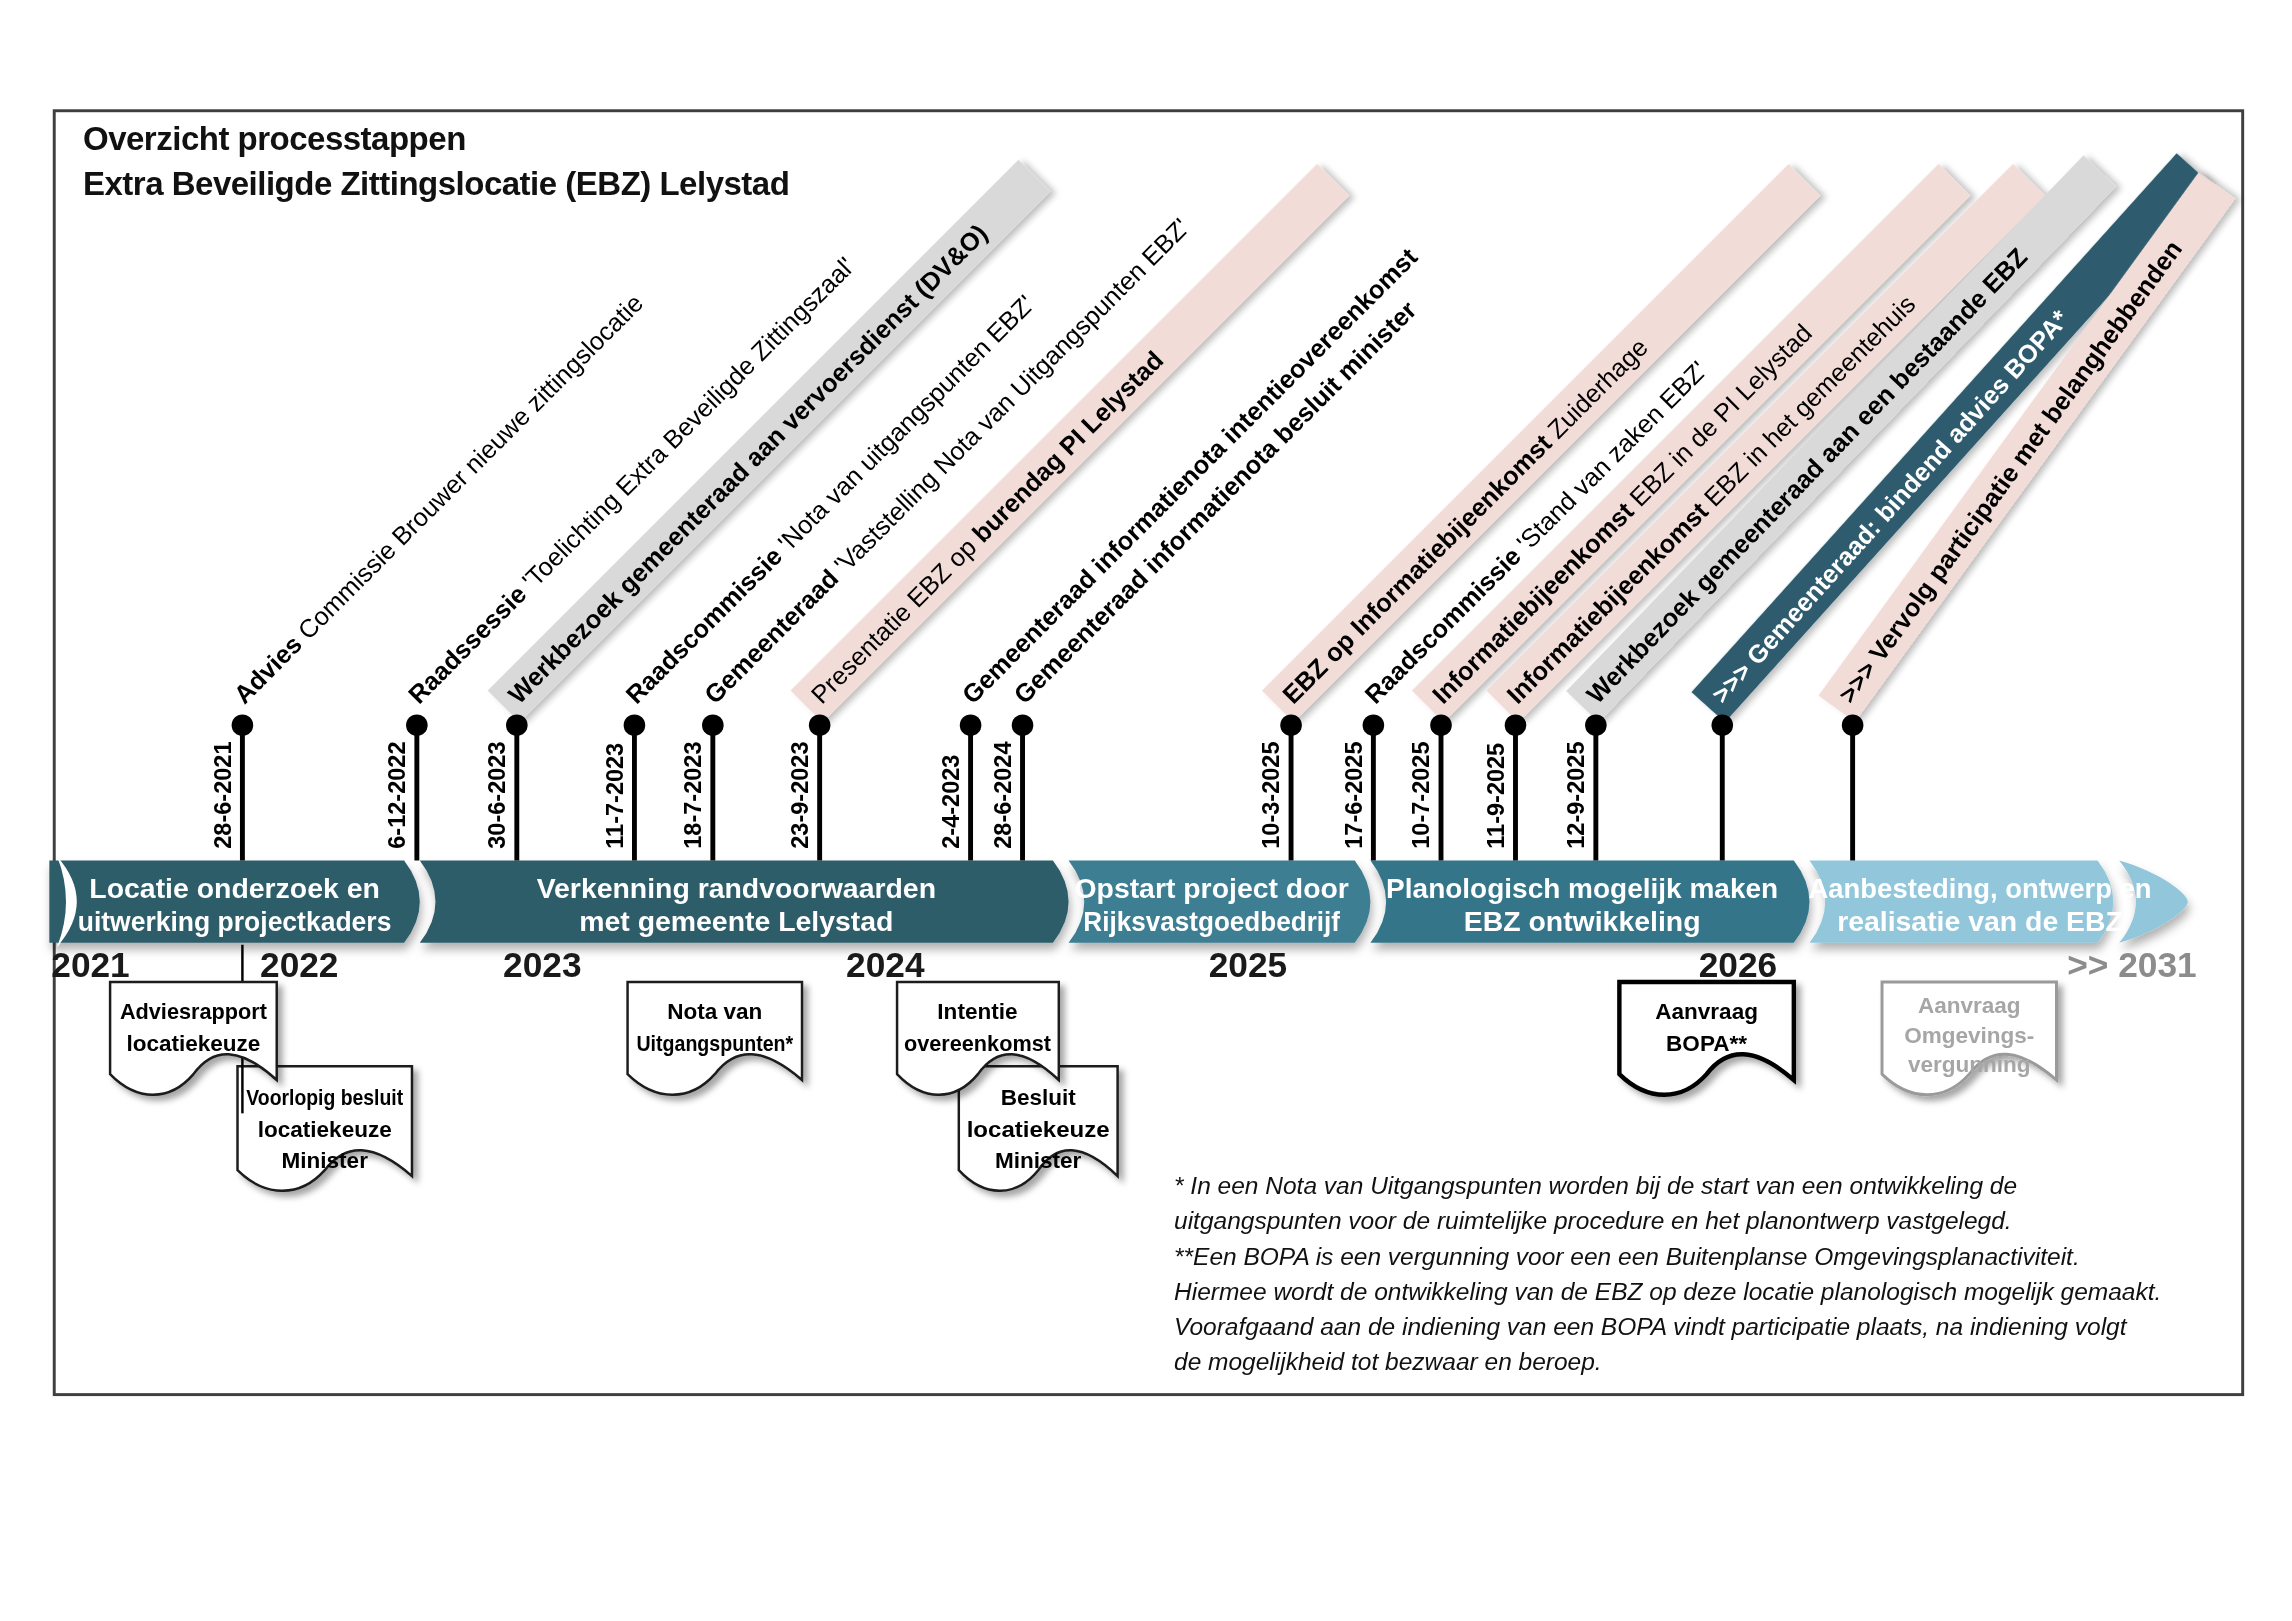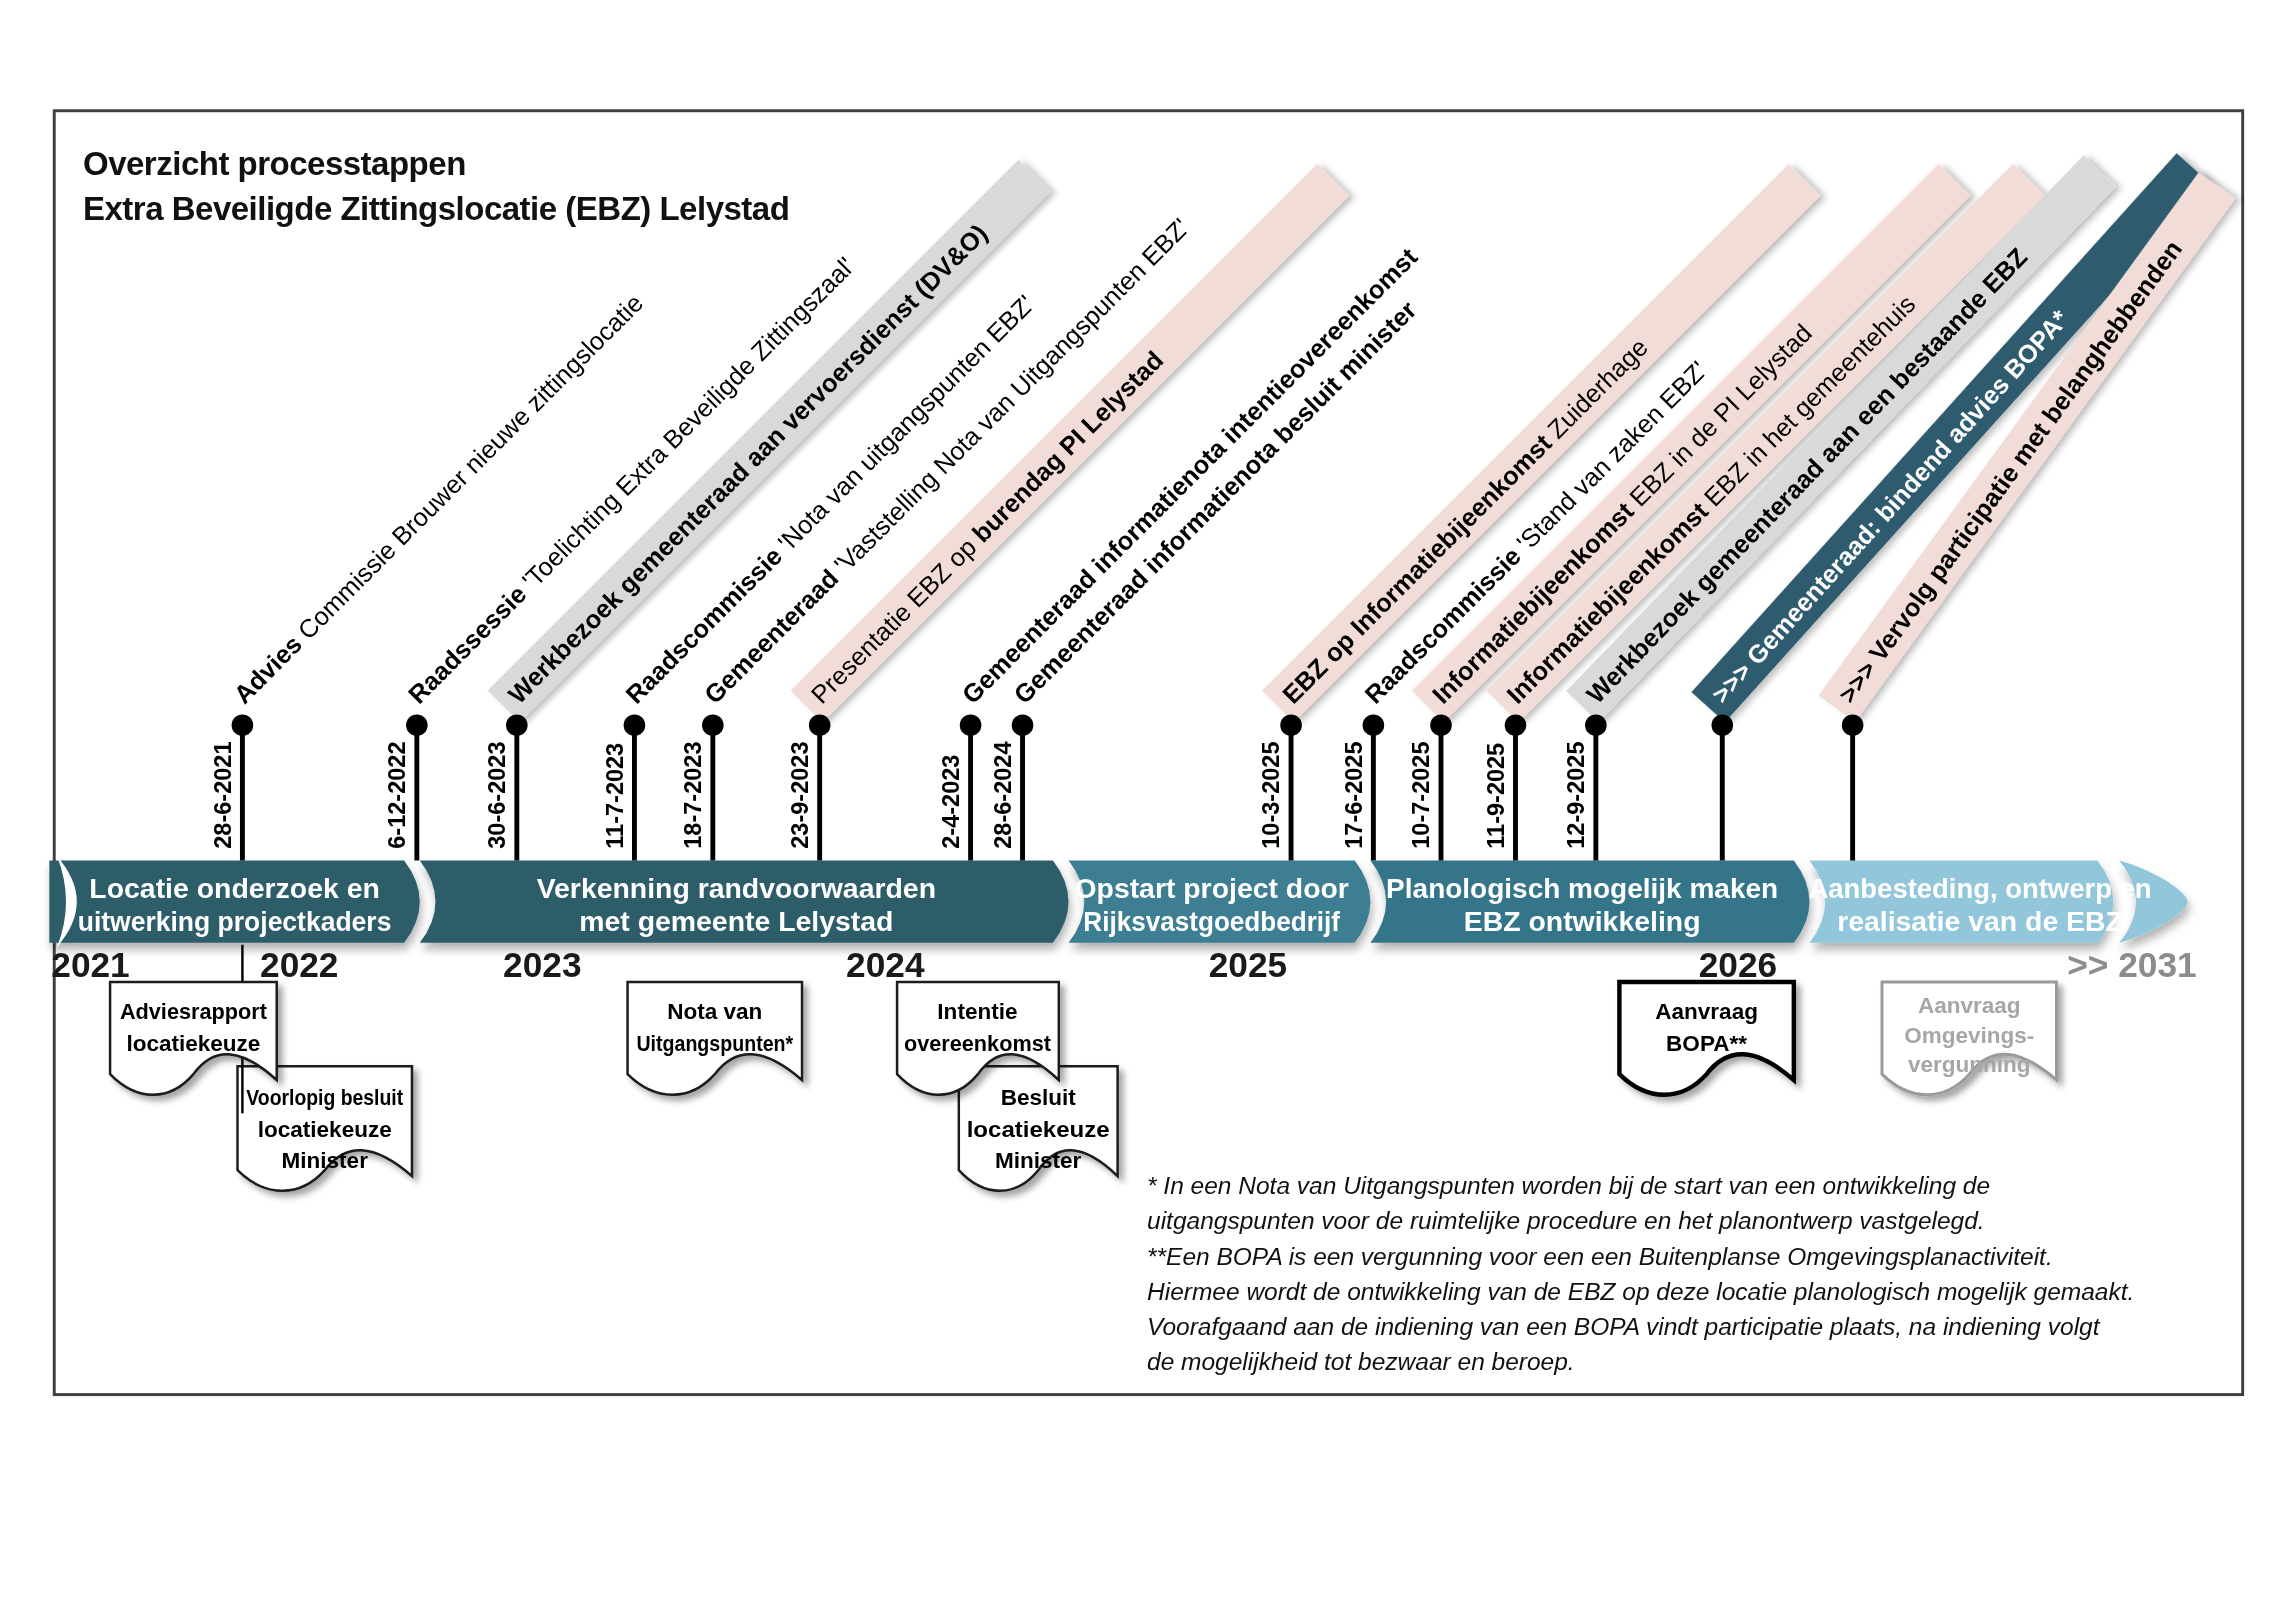--- a/index.html
+++ b/index.html
@@ -1,20 +1,20 @@
 <!DOCTYPE html>
 <html><head>
 <meta charset="utf-8">
 <style>
   html,body{margin:0;padding:0;background:#fff;}
   body{width:2293px;height:1621px;position:relative;overflow:hidden;
        font-family:"Liberation Sans",sans-serif;}
-  .page-title{position:absolute;left:83px;top:142px;font-size:33px;font-weight:bold;
+  .page-title{position:absolute;left:83px;top:117px;font-size:33px;font-weight:bold;
        color:#111;line-height:1.35;white-space:pre-line;letter-spacing:-0.5px;}
-  .footnote{position:absolute;left:1147px;top:1168px;width:1039px;font-style:italic;
+  .footnote{position:absolute;left:1174px;top:1168px;width:1039px;font-style:italic;
        font-size:24.5px;line-height:1.44;color:#111;white-space:pre-line;}
   svg{position:absolute;left:0;top:0;}
   svg text{font-family:"Liberation Sans",sans-serif;}
   .ph-label{fill:#fff;font-weight:bold;font-size:29px;text-anchor:middle;}
   .year{font-weight:bold;font-size:36px;fill:#1a1a1a;text-anchor:middle;}
   .year-future{fill:#8C8C8C;}
   .date{font-weight:bold;font-size:24px;fill:#000;}
   .diag{font-size:26px;fill:#000;}
   .diag .b{font-weight:bold;}
   .diag-light{fill:#fff;}

